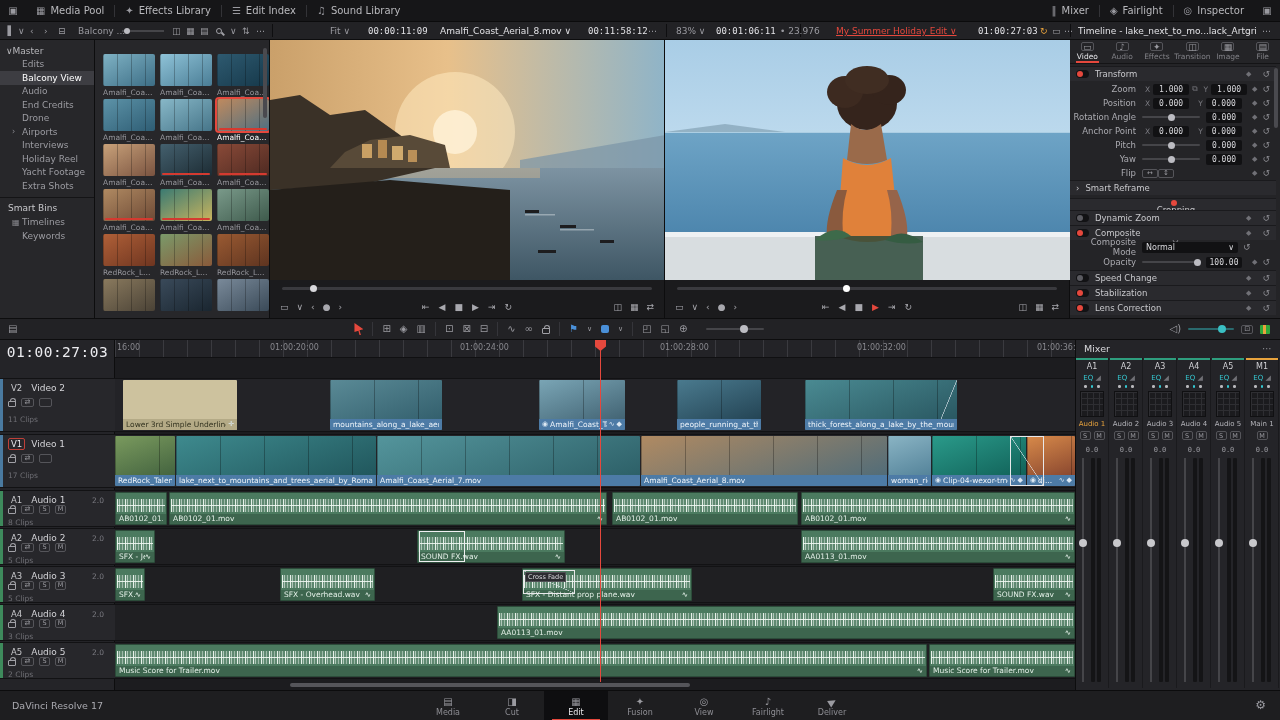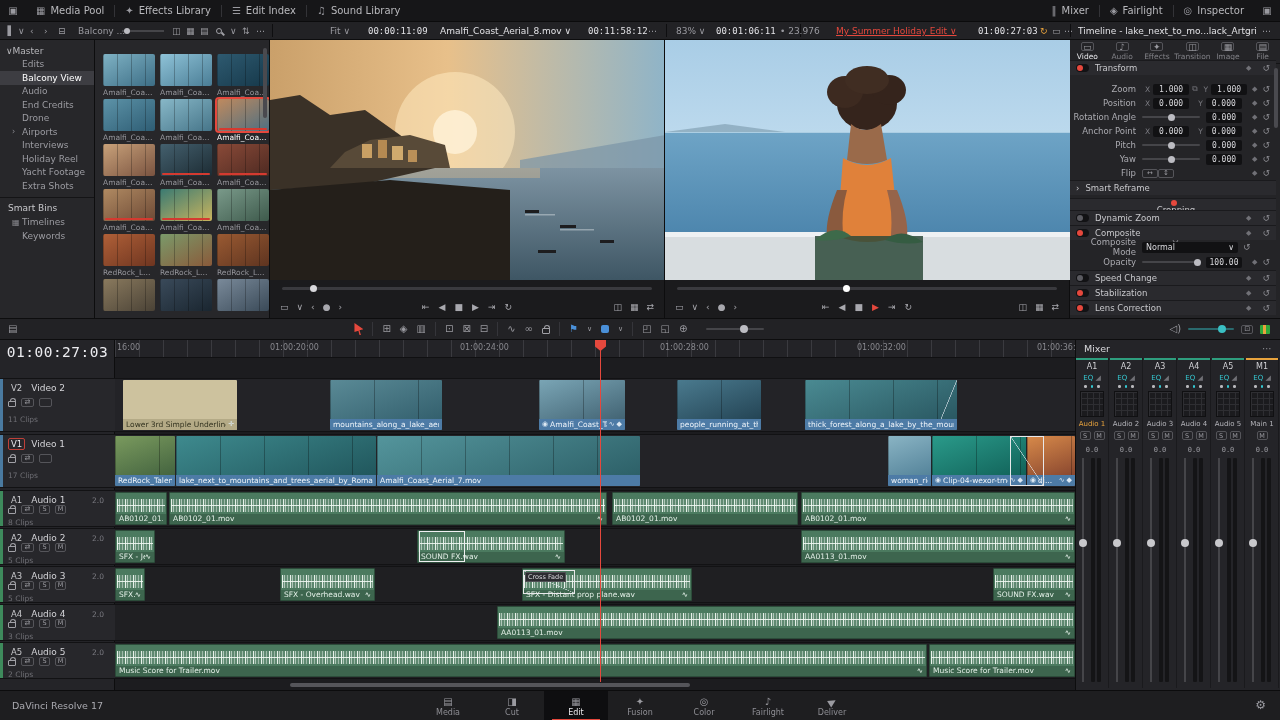--- a/index.html
+++ b/index.html
@@ -515,21 +515,21 @@
         <div class="itab">
           <span class="tico">▦</span>
           <span>Image</span>
         </div>
         <div class="itab">
           <span class="tico">▤</span>
           <span>File</span>
         </div>
       </div>
     <div id="insp-body">
-        <div class="sechdr" style="top: 20px;">
+        <div class="sechdr" style="top: 26px;">
           <div class="tgl">
             <i></i>
           </div>
           <span>Transform</span>
           <span class="kf">◆</span>
           <span class="rst">↺</span>
         </div>
         <div class="irow" style="top: 42px;">
           <span class="lab">Zoom</span>
           <span class="axis">X</span>
@@ -871,20 +871,25 @@
           <div class="clip" style="left: 61px; width: 200px; background: repeating-linear-gradient(90deg, rgba(0, 0, 0, 0.28) 0px, rgba(0, 0, 0, 0.28) 1px, transparent 1px, transparent 44px), linear-gradient(160deg, rgb(62, 138, 142), rgb(30, 82, 88));">
             <div class="lb">
               <span class="nm">lake_next_to_mountains_and_trees_aerial_by_Roma_Black_Artgrid-PRORES4...</span>
             </div>
           </div>
           <div class="clip" style="left: 262px; width: 263px; background: repeating-linear-gradient(90deg, rgba(0, 0, 0, 0.28) 0px, rgba(0, 0, 0, 0.28) 1px, transparent 1px, transparent 44px), linear-gradient(160deg, rgb(84, 149, 156), rgb(42, 92, 100)); padding-left: 48px;">
             <div class="lb">
               <span class="nm">Amalfi_Coast_Aerial_7.mov</span>
             </div>
           </div>
+          <div class="clip" style="left: 526px; width: 246px; background: repeating-linear-gradient(90deg, rgba(0, 0, 0, 0.28) 0px, rgba(0, 0, 0, 0.28) 1px, transparent 1px, transparent 44px), linear-gradient(160deg, rgb(176, 138, 98), rgb(74, 106, 122));">
+            <div class="lb">
+              <span class="nm">Amalfi_Coast_Aerial_8.mov</span>
+            </div>
+          </div>
           <div class="clip" style="left: 773px; width: 43px; background: repeating-linear-gradient(90deg, rgba(0, 0, 0, 0.28) 0px, rgba(0, 0, 0, 0.28) 1px, transparent 1px, transparent 44px), linear-gradient(160deg, rgb(138, 180, 196), rgb(74, 122, 146));">
             <div class="lb">
               <span class="nm">woman_ridi...</span>
             </div>
           </div>
           <div class="clip" style="left: 817px; width: 94px; background: repeating-linear-gradient(90deg, rgba(0, 0, 0, 0.28) 0px, rgba(0, 0, 0, 0.28) 1px, transparent 1px, transparent 44px), linear-gradient(160deg, rgb(42, 154, 138), rgb(14, 90, 82));">
             <div class="lb">
               <span class="tail">◉</span>
               <span class="nm">Clip-04-wexor-tmg...</span>
               <span class="tail">∿</span>
@@ -1189,21 +1194,21 @@
         <div class="pg act">
           <span class="pico">▦</span>
           <span>Edit</span>
         </div>
         <div class="pg">
           <span class="pico">✦</span>
           <span>Fusion</span>
         </div>
         <div class="pg">
           <span class="pico">◎</span>
-          <span>Color</span>
+          <span>View</span>
         </div>
         <div class="pg">
           <span class="pico">♪</span>
           <span>Fairlight</span>
         </div>
         <div class="pg">
           <span class="pico rot-30">▶</span>
           <span>Deliver</span>
         </div>
       </div>

